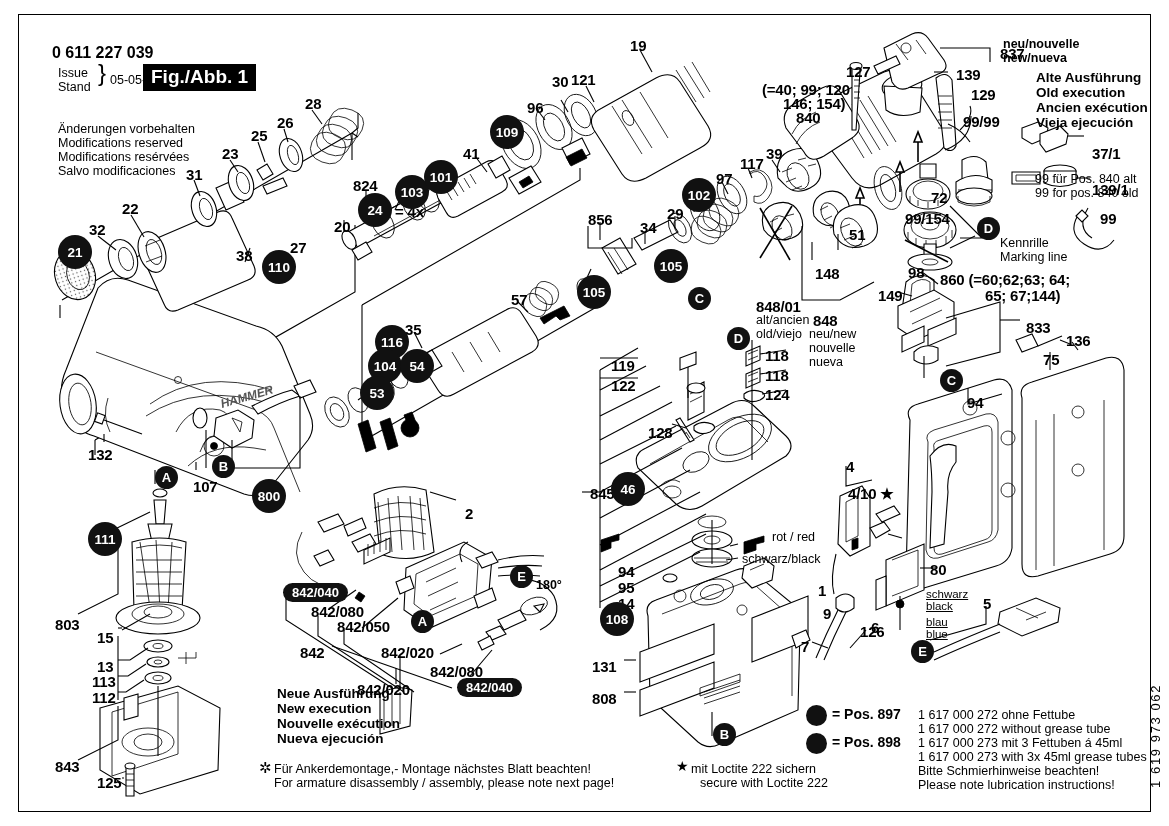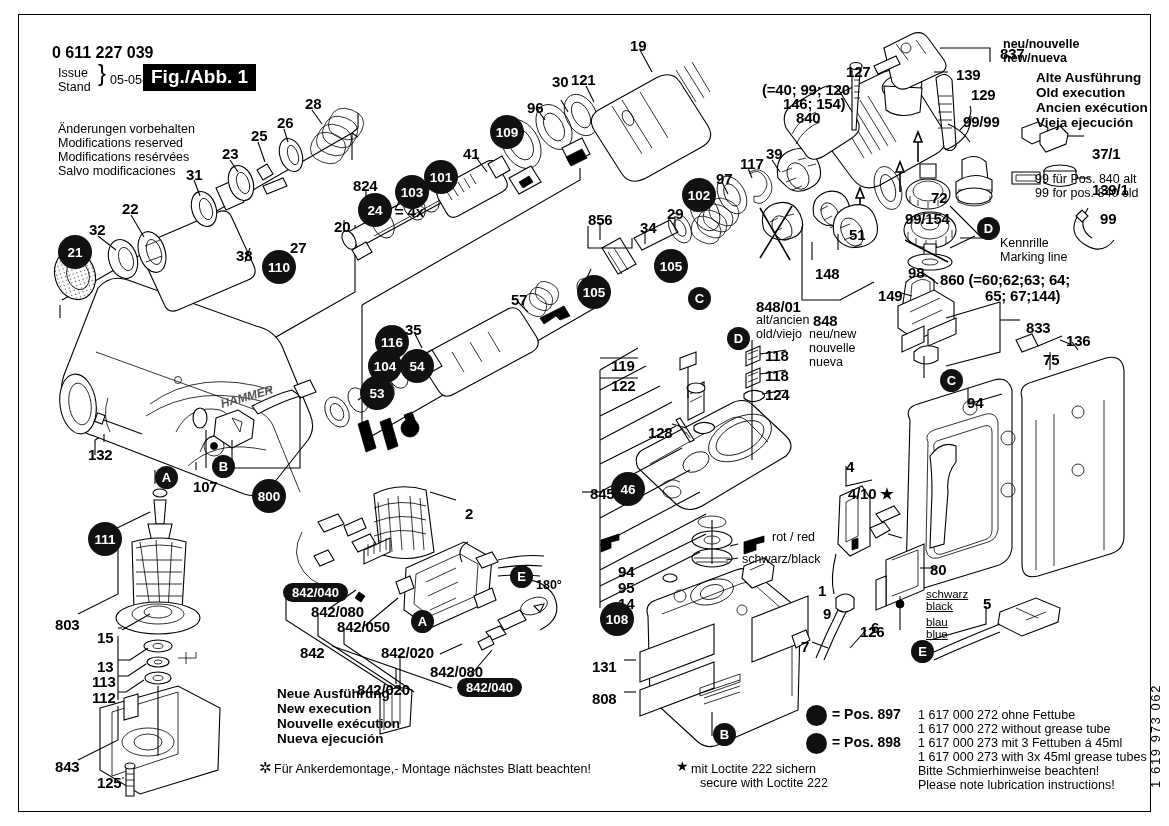--- a/index.html
+++ b/index.html
@@ -574,20 +574,21 @@
   <div class="t sm" style="left:809px;top:341px;">nouvelle</div>
   <div class="t sm" style="left:809px;top:355px;">nueva</div>
 
   <div class="t b" style="left:277px;top:686px;font-size:13.5px;">Neue Ausführung</div>
   <div class="t b" style="left:277px;top:701px;font-size:13.5px;">New execution</div>
   <div class="t b" style="left:277px;top:716px;font-size:13.5px;">Nouvelle exécution</div>
   <div class="t b" style="left:277px;top:731px;font-size:13.5px;">Nueva ejecución</div>
 
   <div class="t" style="left:259px;top:760px;font-size:15px;">✲</div>
   <div class="t sm" style="left:274px;top:762px;">Für Ankerdemontage,- Montage nächstes Blatt beachten!</div>
+  <div class="t sm" style="left:274px;top:776px;">For armature disassembly / assembly, please note next page!</div>
 
   <div class="t" style="left:676px;top:759px;font-size:14px;">★</div>
   <div class="t sm" style="left:691px;top:762px;">mit Loctite 222 sichern</div>
   <div class="t sm" style="left:700px;top:776px;">secure with Loctite 222</div>
 
   <div class="t sm" style="left:753px;top:530px;padding-left:19px;">rot / red</div>
   <div class="t sm" style="left:742px;top:552px;">schwarz/black</div>
   <div class="t sm2" style="left:926px;top:588px;">schwarz</div>
   <div class="t sm2" style="left:926px;top:600px;">black</div>
   <div class="t sm2" style="left:926px;top:616px;">blau</div>

